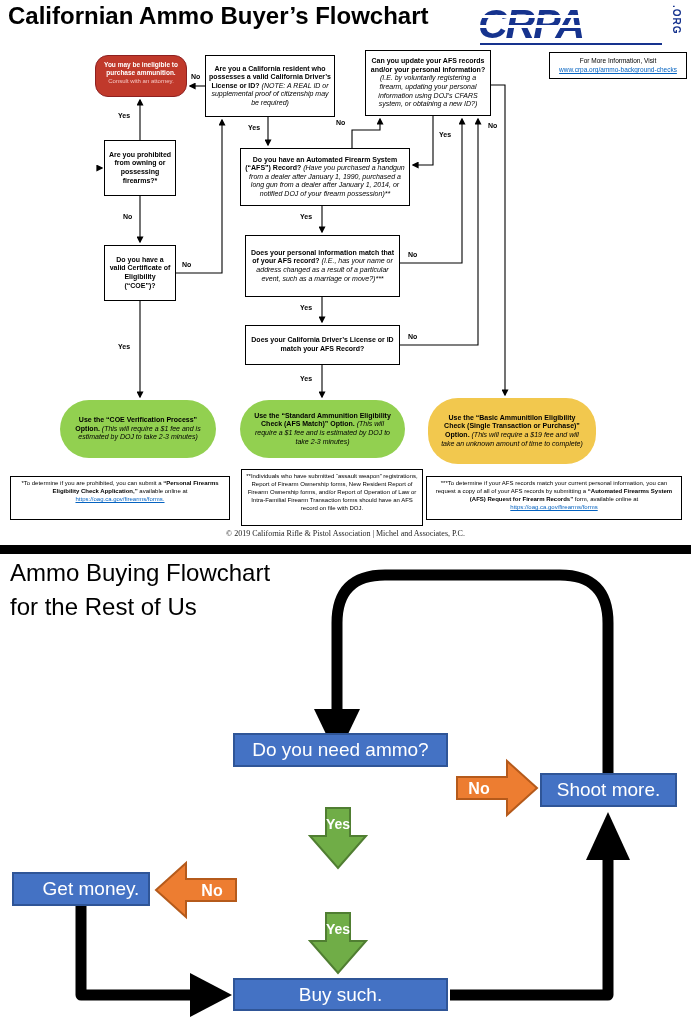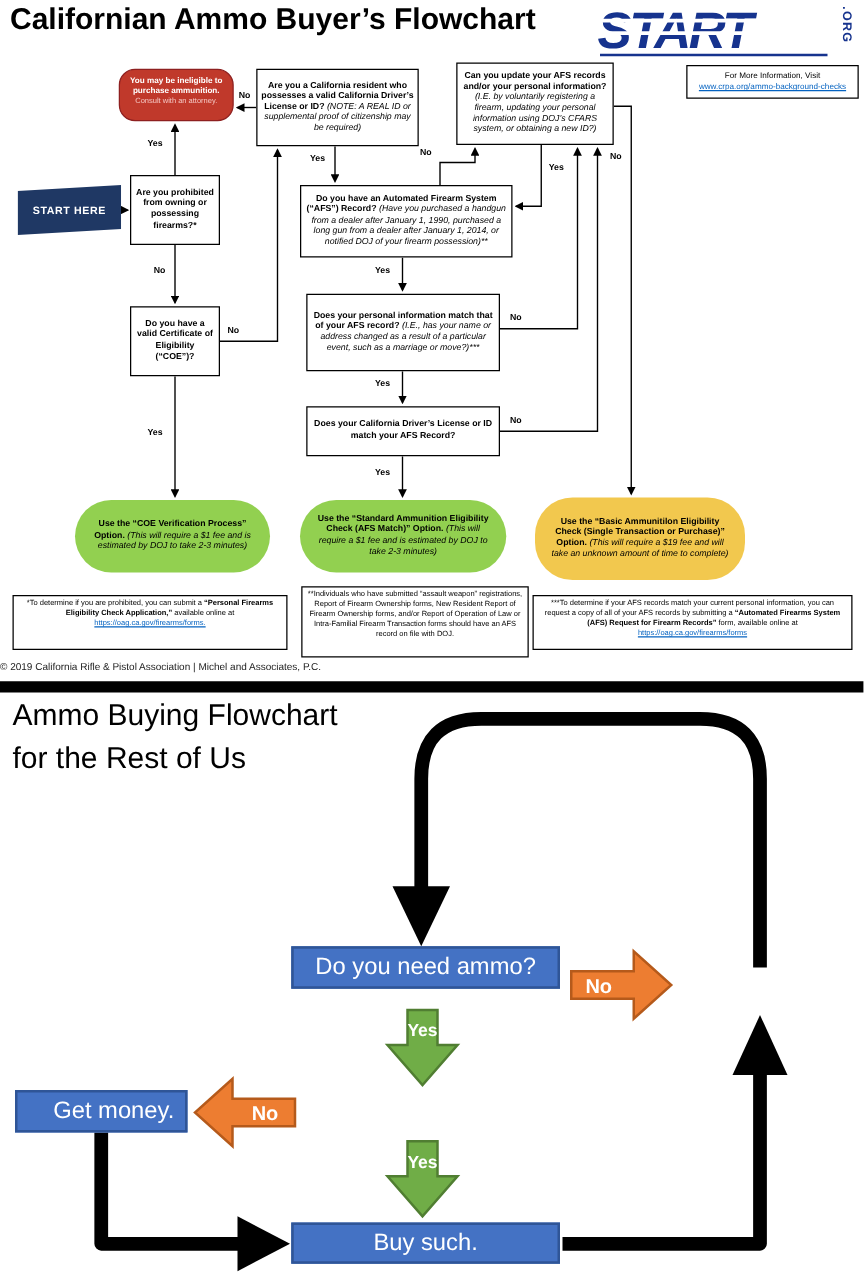--- a/index.html
+++ b/index.html
@@ -34,21 +34,21 @@
           display:flex; align-items:center; justify-content:center; letter-spacing:.5px;
           clip-path:polygon(0 12%,100% 0,100% 88%,0 100%); z-index:2; }
   .opt { position:absolute; border-radius:30px; display:flex; align-items:center; justify-content:center;
          text-align:center; font-size:7px; line-height:1.25; padding:5px 12px; z-index:2; }
   .opt-g { background:#92D050; }
   .opt-y { background:#F2C84E; }
   .el { position:absolute; font-size:7px; font-weight:bold; line-height:1; z-index:3;
         background:#fff; padding:0 1px; }
   .fnote { position:absolute; border:1px solid #000; font-size:6px; line-height:1.35; text-align:center;
            padding:2px 3px; z-index:2; }
-  .copyright { position:absolute; left:0; right:0; top:529px; font-size:8px; color:#222; }
+  .copyright { position:absolute; left:0; right:0; top:529px; text-align:center; font-size:8px; color:#222;font-family:Liberation Serif, serif; }
 
   
   .divider { position:absolute; left:0; top:545px; width:691px; height:9px; background:#000; }
 
   
   .b-title { position:absolute; left:10px; top:556px; font-size:24px; line-height:34px; }
   .bedges { position:absolute; left:0; top:553px; z-index:1; }
   .bluebox { position:absolute; background:#4472C4; border:2px solid #2F5597; color:#fff;
              display:flex; align-items:center; justify-content:center; font-size:19px; z-index:2; }
   .barrow { position:absolute; z-index:2; }
@@ -56,21 +56,21 @@
   svg text { font-family:"Liberation Sans", sans-serif; }
 </style>
 </head>
 <body>
 
 <div class="page">
 
   <h1 class="t-title">Californian Ammo Buyer’s Flowchart</h1>
 
   <div class="logo">
-    <span class="logo-text">START</span>
+    <span class="logo-text">CRPA</span>
     <span class="logo-stripe" style="top:13px;"></span>
     <span class="logo-stripe" style="top:23px;"></span>
     <span class="logo-underline"></span>
     <span class="logo-org">.ORG</span>
   </div>
 
   <div class="infobox">
     <span>For More Information, Visit</span><br>
     <a class="link">www.crpa.org/ammo-background-checks</a>
   </div>
@@ -93,23 +93,20 @@
       <polyline points="352,148 352,130 380,130 380,119" marker-end="url(#ah)"></polyline>
       <polyline points="433,116 433,165 413,165" marker-end="url(#ah)"></polyline>
       <polyline points="400,263 462,263 462,119" marker-end="url(#ah)"></polyline>
       <polyline points="400,345 478,345 478,119" marker-end="url(#ah)"></polyline>
       <polyline points="491,85 505,85 505,395" marker-end="url(#ah)"></polyline>
       <polyline points="322,297 322,322" marker-end="url(#ah)"></polyline>
       <polyline points="322,365 322,397" marker-end="url(#ah)"></polyline>
     </g>
   </svg>
 
-  <div class="flag" style="left:14px;top:148px;width:83px;height:40px;">
-    <span>START HERE</span>
-  </div>
 
   <div class="rnode" style="left:95px;top:55px;width:92px;height:42px;">
     <div class="rl1">You may be ineligible to purchase ammunition.</div>
     <div class="rl2">Consult with an attorney.</div>
   </div>
 
   <div class="qbox" style="left:104px;top:140px;width:72px;height:56px;">
     <div><span class="b">Are you prohibited from owning or possessing firearms?*</span></div>
   </div>
 
@@ -189,22 +186,25 @@
     <g stroke="#000" stroke-width="11" fill="none" stroke-linejoin="round">
       <path d="M608,221 L608,70 Q608,22 560,22 L385,22 Q337,22 337,70 L337,158"></path>
       <path d="M450,442 L608,442 L608,305"></path>
       <path d="M81,353 L81,442 L192,442"></path>
     </g>
     <polygon points="314,156 360,156 337,204" fill="#000"></polygon>
     <polygon points="586,307 630,307 608,259" fill="#000"></polygon>
     <polygon points="190,420 190,464 232,442" fill="#000"></polygon>
   </svg>
 
-  <div class="bluebox" style="left:233px;top:757px;width:215px;height:34px;">
+  <div class="bluebox" style="left:233px;top:733px;width:215px;height:34px;">
     <span>Do you need ammo?</span>
+  </div>
+  <div class="bluebox" style="left:540px;top:773px;width:137px;height:34px;">
+    <span>Shoot more.</span>
   </div>
   <div class="bluebox" style="left:12px;top:872px;width:138px;height:34px;padding-left:20px;">
     <span>Get money.</span>
   </div>
   <div class="bluebox" style="left:233px;top:978px;width:215px;height:33px;">
     <span>Buy such.</span>
   </div>
 
   <svg class="barrow" style="left:455px;top:758px;" width="85" height="60">
     <polygon points="2,19 52,19 52,3 82,30 52,57 52,41 2,41" fill="#ED7D31" stroke="#B55A1B" stroke-width="2"></polygon>

